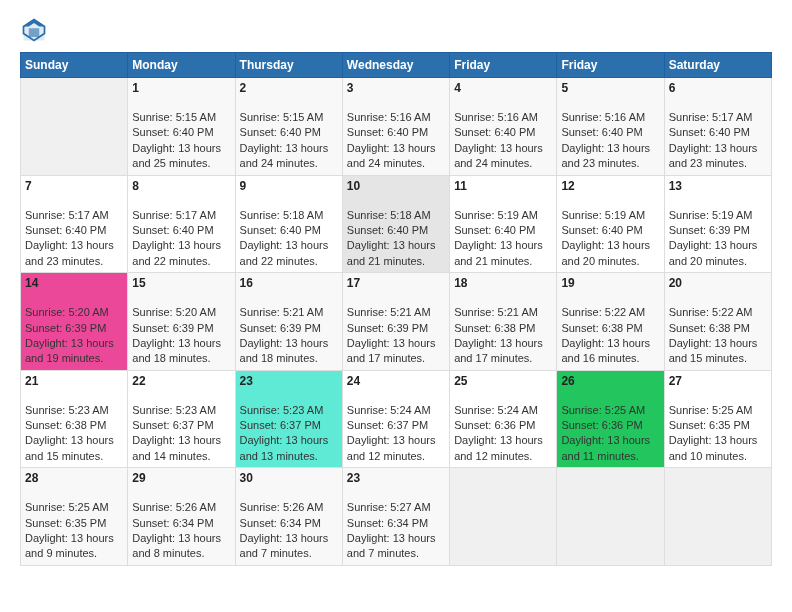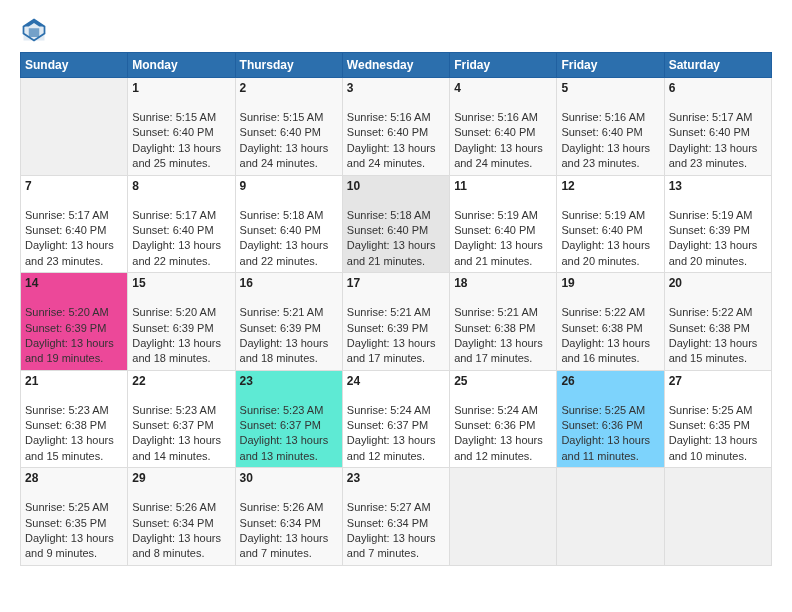--- a/index.html
+++ b/index.html
@@ -308,21 +308,21 @@
 Daylight: 13 hours
 and 12 minutes.</div>
           </td>
           <td style="background: rgb(255, 255, 255);">
             <span class="day-num">25</span>
             <div class="day-info" style="white-space: pre-line;">Sunrise: 5:24 AM
 Sunset: 6:36 PM
 Daylight: 13 hours
 and 12 minutes.</div>
           </td>
-          <td style="background: #7dd3fc;">
+          <td style="background: #22c55e;">
             <span class="day-num">26</span>
             <div class="day-info" style="white-space: pre-line;">Sunrise: 5:25 AM
 Sunset: 6:36 PM
 Daylight: 13 hours
 and 11 minutes.</div>
           </td>
           <td style="background: rgb(255, 255, 255);">
             <span class="day-num">27</span>
             <div class="day-info" style="white-space: pre-line;">Sunrise: 5:25 AM
 Sunset: 6:35 PM

